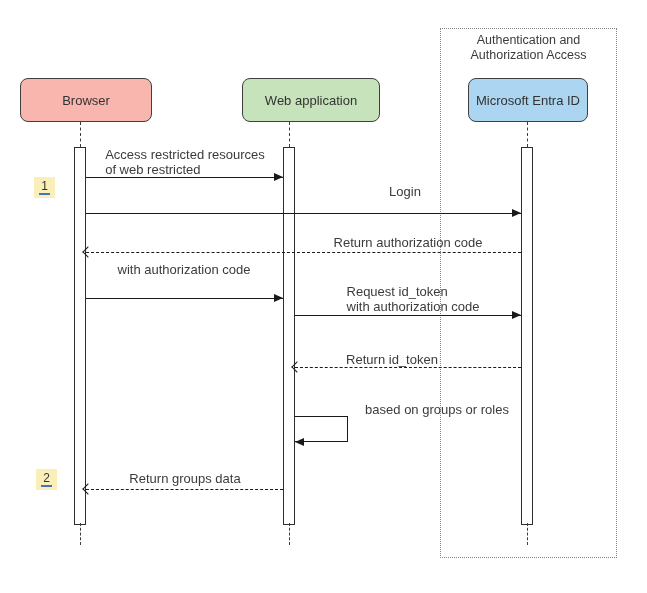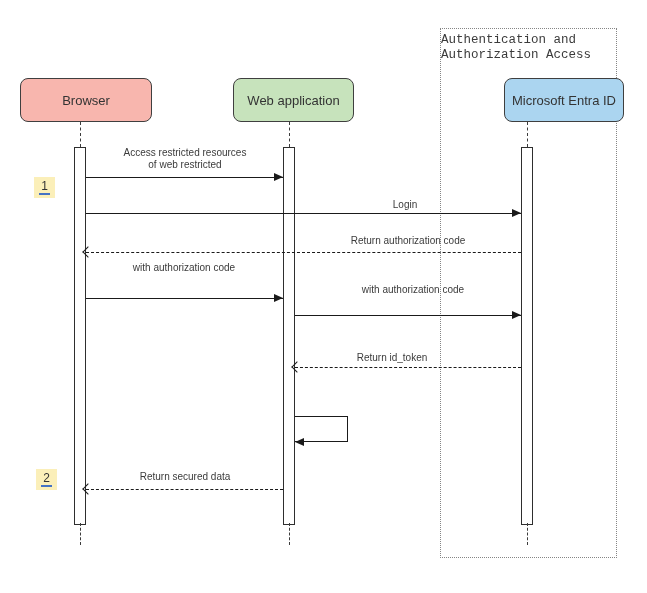--- a/index.html
+++ b/index.html
@@ -6,33 +6,33 @@
   .canvas{
     position:relative;width:647px;height:593px;background:#fff;overflow:hidden;
     font-family:"Liberation Sans",sans-serif;color:var(--text_color,#3B3B3B);
   }
   
   .frame{
     position:absolute;left:440px;top:28px;width:177px;height:530px;
     border:1px dotted var(--frame_border,#858585);box-sizing:border-box;
   }
   .frame-label{
-    position:absolute;left:0;top:4px;width:100%;text-align:left;
-    font-size:12.5px;line-height:1.18;color:var(--text_color,#3B3B3B);font-family:Liberation Mono, monospace;
+    position:absolute;left:0;top:4px;width:100%;text-align:center;
+    font-size:12.5px;line-height:1.18;color:var(--text_color,#3B3B3B);
   }
   
   .box{
     position:absolute;height:44px;box-sizing:border-box;
     border:1.5px solid var(--box_border,#3F3F3F);border-radius:8px;
     display:flex;align-items:center;justify-content:center;
     font-size:13px;color:#333;
   }
   .box.browser{background:var(--browser_fill,#F8B6AE);}
   .box.webapp{background:var(--webapp_fill,#C7E3BC);}
-  .box.entra{background:var(--entra_fill,#ABD5F0);margin-left:36px;}
+  .box.entra{background:var(--entra_fill,#ABD5F0);}
   
   .dashline{position:absolute;width:0;border-left:1px dashed #3c3c3c;}
   .activation{
     position:absolute;width:10px;background:#fff;box-sizing:content-box;
     border:1px solid #2e2e2e;
   }
   
   .line{position:absolute;height:0;border-top:1px solid var(--line_color,#1A1A1A);}
   .line.dashed{border-top-style:dashed;}
   .arr-r{position:absolute;width:0;height:0;border-left:9px solid var(--line_color,#1A1A1A);
@@ -40,22 +40,22 @@
   .arr-l{position:absolute;width:0;height:0;border-right:9px solid var(--line_color,#1A1A1A);
          border-top:4px solid transparent;border-bottom:4px solid transparent;}
   .open-l{position:absolute;width:8px;height:8px;box-sizing:border-box;
           border-top:1.4px solid var(--line_color,#1A1A1A);
           border-left:1.4px solid var(--line_color,#1A1A1A);
           transform:rotate(-45deg);}
   .selfloop{position:absolute;box-sizing:border-box;
             border:1px solid var(--line_color,#1A1A1A);border-left:none;}
   
   .mlabel{
-    position:absolute;transform:translateX(-50%);text-align:center;
-    font-size:10px;line-height:1.16;white-space:nowrap;color:var(--text_color,#3B3B3B);
+    position:absolute;transform:translateX(-50%);text-align:left;
+    font-size:13px;line-height:1.16;white-space:nowrap;color:var(--text_color,#3B3B3B);
   }
   
   .marker{
     position:absolute;width:21px;height:21px;background:var(--marker_fill,#FBEFB9);
     display:flex;align-items:center;justify-content:center;
     font-size:12px;color:#333;cursor:pointer;
   }
   .mlink{border-bottom:2px solid var(--marker_link,#4472C4);padding:0 2px;line-height:1.05;}
 </style>
 </head>
@@ -78,64 +78,66 @@
   <div class="activation" style="left:283px;top:147px;height:376px"></div>
   <div class="dashline" style="left:289px;top:523px;height:22px"></div>
 
   <div class="dashline" style="left:527px;top:122px;height:25px"></div>
   <div class="activation" style="left:521px;top:147px;height:376px"></div>
   <div class="dashline" style="left:527px;top:523px;height:22px"></div>
 
   <div class="box browser" style="left:20px;top:78px;width:132px">
     <span>Browser</span>
   </div>
-  <div class="box webapp" style="left:233px;top:78px;width:121px">
+  <div class="box webapp" style="left:242px;top:78px;width:138px">
     <span>Web application</span>
   </div>
   <div class="box entra" style="left:468px;top:78px;width:120px">
     <span>Microsoft Entra ID</span>
   </div>
 
   <div class="mlabel" style="left:185px;top:147px">
     <div>Access restricted resources</div>
     <div>of web restricted</div>
   </div>
   <div class="line" style="left:86px;top:177px;width:197px"></div>
   <div class="arr-r" style="left:274px;top:173px"></div>
 
-  <div class="mlabel" style="left:405px;top:199px">Login</div>
+  <div class="mlabel" style="left:405px;top:184px">Login</div>
   <div class="line" style="left:86px;top:213px;width:435px"></div>
   <div class="arr-r" style="left:512px;top:209px"></div>
 
   <div class="mlabel" style="left:408px;top:235px">Return authorization code</div>
   <div class="line dashed" style="left:86px;top:252px;width:435px"></div>
   <div class="open-l" style="left:84px;top:248px"></div>
 
   <div class="mlabel" style="left:184px;top:262px">
     <div>with authorization code</div>
   </div>
   <div class="line" style="left:86px;top:298px;width:197px"></div>
   <div class="arr-r" style="left:274px;top:294px"></div>
 
   <div class="mlabel" style="left:413px;top:284px">
+    <div>Request id_token</div>
     <div>with authorization code</div>
   </div>
   <div class="line" style="left:295px;top:315px;width:226px"></div>
   <div class="arr-r" style="left:512px;top:311px"></div>
 
   <div class="mlabel" style="left:392px;top:352px">Return id_token</div>
   <div class="line dashed" style="left:295px;top:367px;width:226px"></div>
   <div class="open-l" style="left:293px;top:363px"></div>
 
   <div class="selfloop" style="left:295px;top:416px;width:53px;height:26px"></div>
   <div class="arr-l" style="left:295px;top:438px"></div>
   <div class="mlabel" style="left:437px;top:402px">
+    <div>based on groups or roles</div>
   </div>
 
-  <div class="mlabel" style="left:185px;top:471px">Return secured data</div>
+  <div class="mlabel" style="left:185px;top:471px">Return groups data</div>
   <div class="line dashed" style="left:86px;top:489px;width:197px"></div>
   <div class="open-l" style="left:84px;top:485px"></div>
 
   <div class="marker" style="left:34px;top:177px">
     <span class="mlink">1</span>
   </div>
   <div class="marker" style="left:36px;top:469px">
     <span class="mlink">2</span>
   </div>
 

